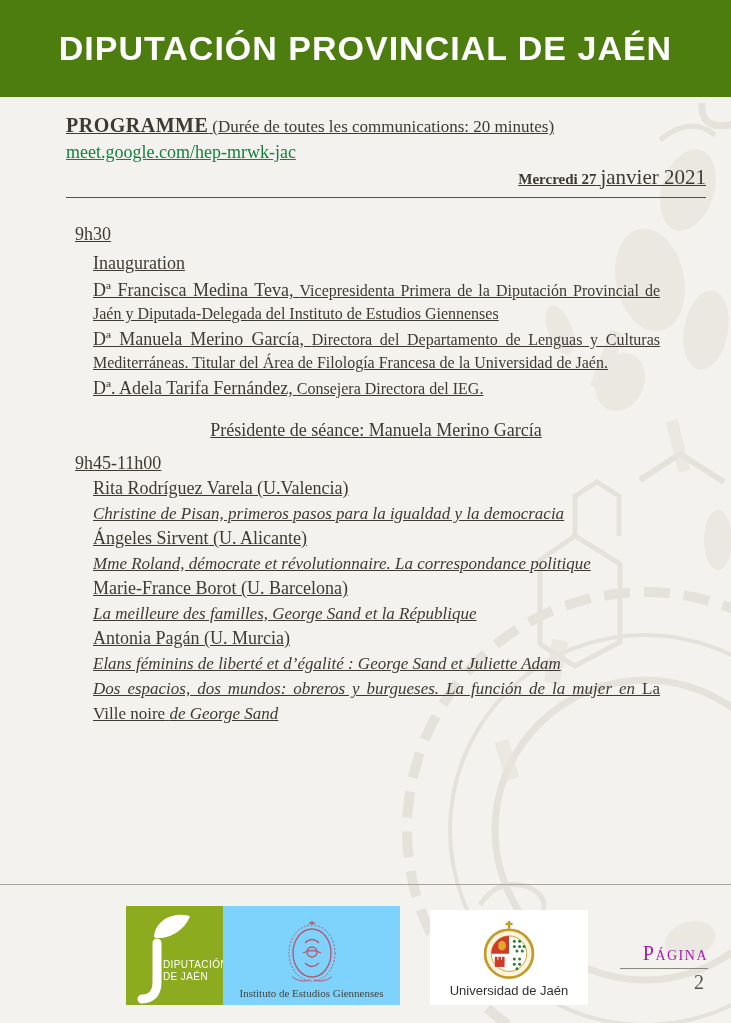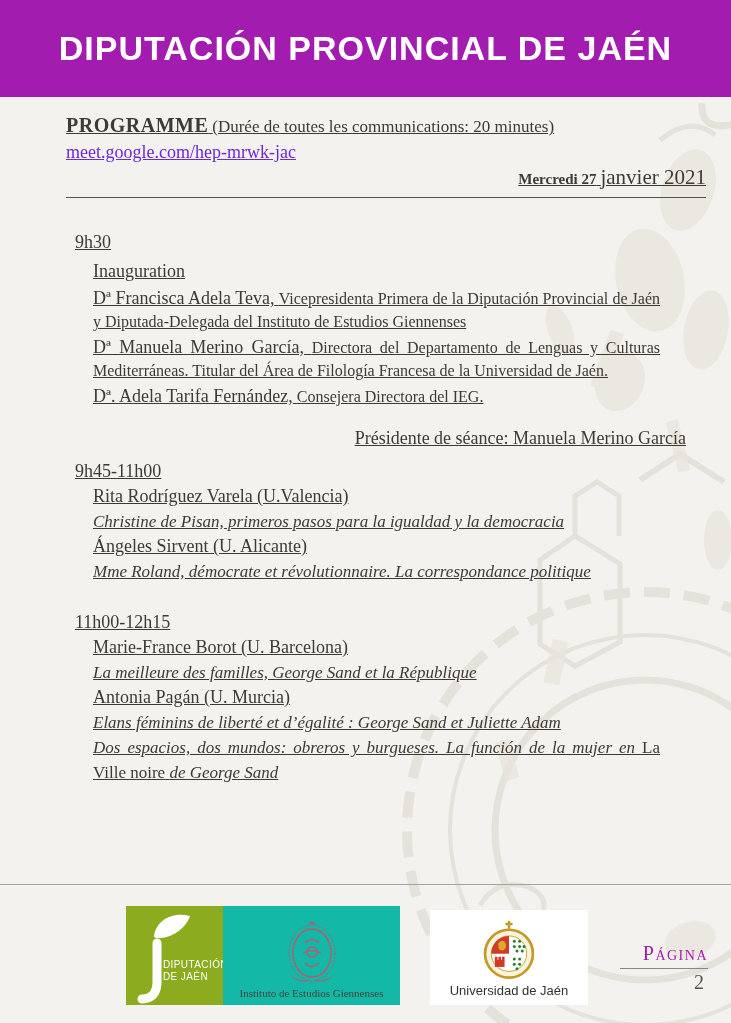--- a/index.html
+++ b/index.html
@@ -6,63 +6,63 @@
   .page {
     position:relative; width:731px; height:1023px; margin:0 auto;
     background:#f4f2ee; overflow:hidden;
     font-family:"Liberation Serif", serif; color:#3e3a33;
   }
   
   .wm { position:absolute; top:0; left:0; pointer-events:none; }
   
   .banner {
     position:absolute; top:0; left:0; width:731px; height:97px;
-    background:#a21caf; display:flex; align-items:center; justify-content:center;
+    background:#4d7c0f; display:flex; align-items:center; justify-content:center;
   }
   .banner-title {
     color:#ffffff; font-family:"Liberation Sans", sans-serif;
     font-weight:700; font-size:34px; letter-spacing:1px; white-space:nowrap;
   }
   
   .content { position:absolute; top:97px; left:66px; width:640px;text-decoration:underline; }
   .prog-line { margin:16px 0 0 0; line-height:24px; }
   .prog-label { font-weight:700; font-size:20px; letter-spacing:0.5px; }
   .prog-note  { font-size:17px; }
   .meet-link {
     display:inline-block; margin-top:2px; font-size:18px;
-    color:#6d28d9; text-decoration:underline; line-height:22px;
+    color:#15803d; text-decoration:underline; line-height:22px;
   }
   .date-line { margin:0; text-align:right; line-height:28px; }
   .date-main { font-weight:700; font-size:15px; }
   .date-rest { font-size:21px; }
   .date-rule { border:none; border-top:1.5px solid #56524b; margin:4px 0 0 0; }
 
-  .time    { font-size:18px; line-height:25px; margin:32px 0 0 9px; }
+  .time    { font-size:18px; line-height:25px; margin:24px 0 0 9px; }
   .time-2  { margin-top:8px; }
   .time-3  { margin-top:26px; }
   .sub     { font-size:18px; line-height:25px; margin:4px 0 0 27px; }
   .person  { margin:3px 46px 0 27px; text-align:justify; line-height:23px; }
   .person .pname { font-size:18px; }
   .person .prole { font-size:16px; }
-  .chair   { text-align:right; font-size:18px; line-height:25px; margin:18px 20px 0 0; }
+  .chair   { text-align:center; font-size:18px; line-height:25px; margin:18px 20px 0 0; }
   .speaker { font-size:18px; line-height:25px; margin:0 0 0 27px; }
   .talk    { font-style:italic; font-size:17px; line-height:25px;
              margin:0 46px 0 27px; text-align:justify; }
   .talk .roman { font-style:normal; }
 
   
   .footer-rule { position:absolute; top:884px; left:0; width:731px;
                  border-top:1px solid #a9a49a; }
   .logo-box { position:absolute; overflow:hidden; }
   .logo-dip { left:126px; top:906px; width:97px; height:99px; background:#8cab1e; }
   .dip-text { position:absolute; left:37px; top:53px;
               font-family:"Liberation Sans", sans-serif; color:#fff;
               font-size:10px; line-height:12px; letter-spacing:0.4px; }
   .dip-text span { display:block; }
-  .logo-ieg { left:223px; top:906px; width:177px; height:99px; background:#14b8a6;
+  .logo-ieg { left:223px; top:906px; width:177px; height:99px; background:#7dd3fc;
               display:flex; flex-direction:column; align-items:center; justify-content:flex-end; }
   .ieg-caption { font-size:11px; color:#46423b; margin:2px 0 6px 0; white-space:nowrap; }
   .logo-uja { left:430px; top:910px; width:158px; height:95px; background:#ffffff;
               display:flex; flex-direction:column; align-items:center; justify-content:flex-end; }
   .uja-caption { font-family:"Liberation Sans", sans-serif; font-size:13px;
                  color:#33312c; margin:1px 0 7px 0; white-space:nowrap; }
   .page-block { position:absolute; left:620px; top:942px; width:88px; text-align:right;
                 font-family:"Liberation Serif", serif; }
   .page-label { font-variant:small-caps; font-size:20px; letter-spacing:1.5px; color:#a21caf; }
   .page-rule  { border:none; border-top:1px solid #8a8680; margin:3px 0 2px 0; }
@@ -117,21 +117,21 @@
       <span class="date-main">Mercredi 27</span>
       <span class="date-rest">janvier 2021</span>
     </p>
     <hr class="date-rule">
 
     
     <section>
       <p class="time">9h30</p>
       <p class="sub">Inauguration</p>
       <p class="person">
-        <span class="pname">Dª Francisca Adela Teva,</span>
+        <span class="pname">Dª Francisca Medina Teva,</span>
         <span class="prole">Vicepresidenta Primera de la Diputación Provincial de Jaén y Diputada-Delegada del Instituto de Estudios Giennenses</span>
       </p>
       <p class="person">
         <span class="pname">Dª Manuela Merino García,</span>
         <span class="prole">Directora del Departamento de Lenguas y Culturas Mediterráneas. Titular del Área de Filología Francesa de la Universidad de Jaén.</span>
       </p>
       <p class="person">
         <span class="pname">Dª. Adela Tarifa Fernández,</span>
         <span class="prole">Consejera Directora del IEG.</span>
       </p>
@@ -143,21 +143,20 @@
     <section>
       <p class="time time-2">9h45-11h00</p>
       <p class="speaker">Rita Rodríguez Varela (U.Valencia)</p>
       <p class="talk">Christine de Pisan, primeros pasos para la igualdad y la democracia</p>
       <p class="speaker">Ángeles Sirvent (U. Alicante)</p>
       <p class="talk">Mme Roland, démocrate et révolutionnaire. La correspondance politique</p>
     </section>
 
     
     <section>
-      <p class="time time-3">11h00-12h15</p>
       <p class="speaker">Marie-France Borot (U. Barcelona)</p>
       <p class="talk">La meilleure des familles, George Sand et la République</p>
       <p class="speaker">Antonia Pagán (U. Murcia)</p>
       <p class="talk">Elans féminins de liberté et d’égalité : George Sand et Juliette Adam</p>
       <p class="talk">
         <span>Dos espacios, dos mundos: obreros y burgueses. La función de la mujer en</span>
         <span class="roman">La Ville noire</span>
         <span>de George Sand</span>
       </p>
     </section>

